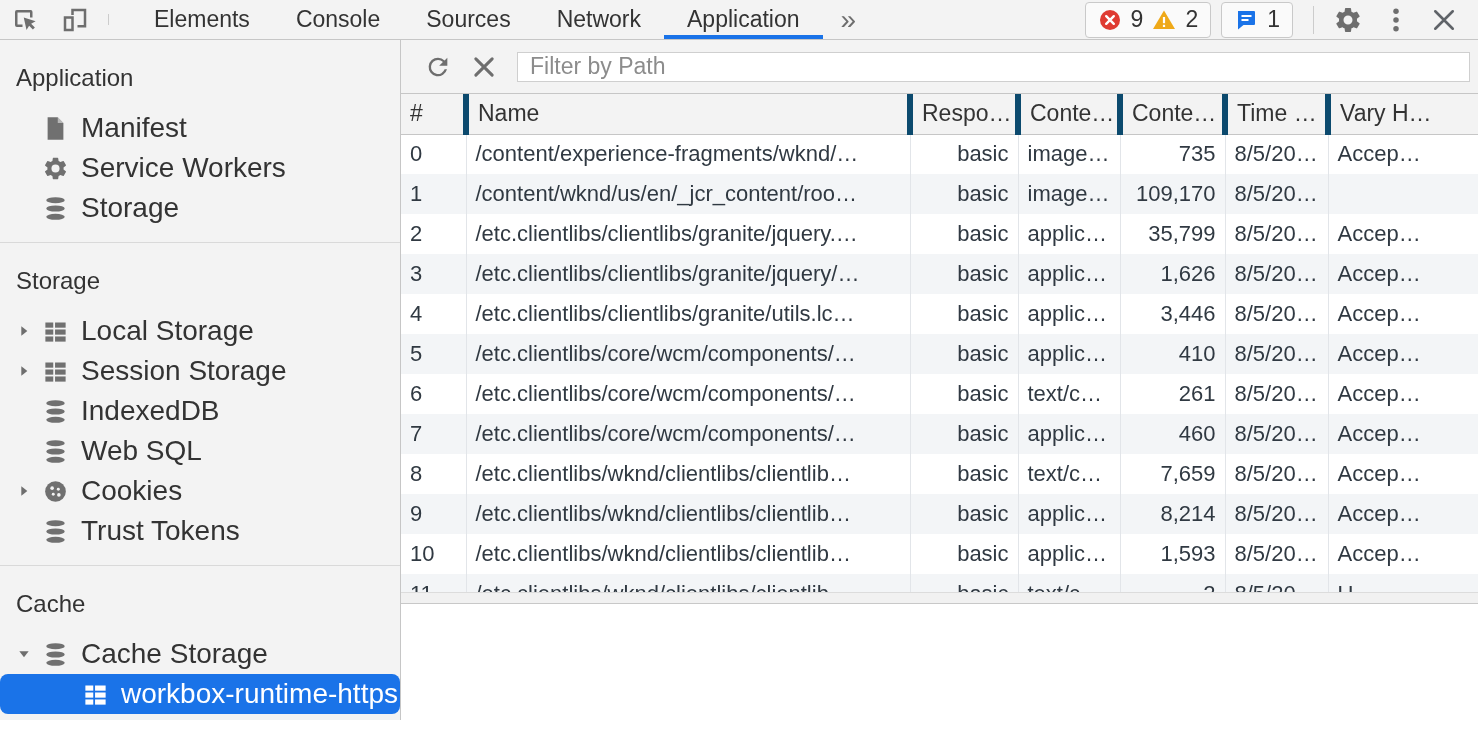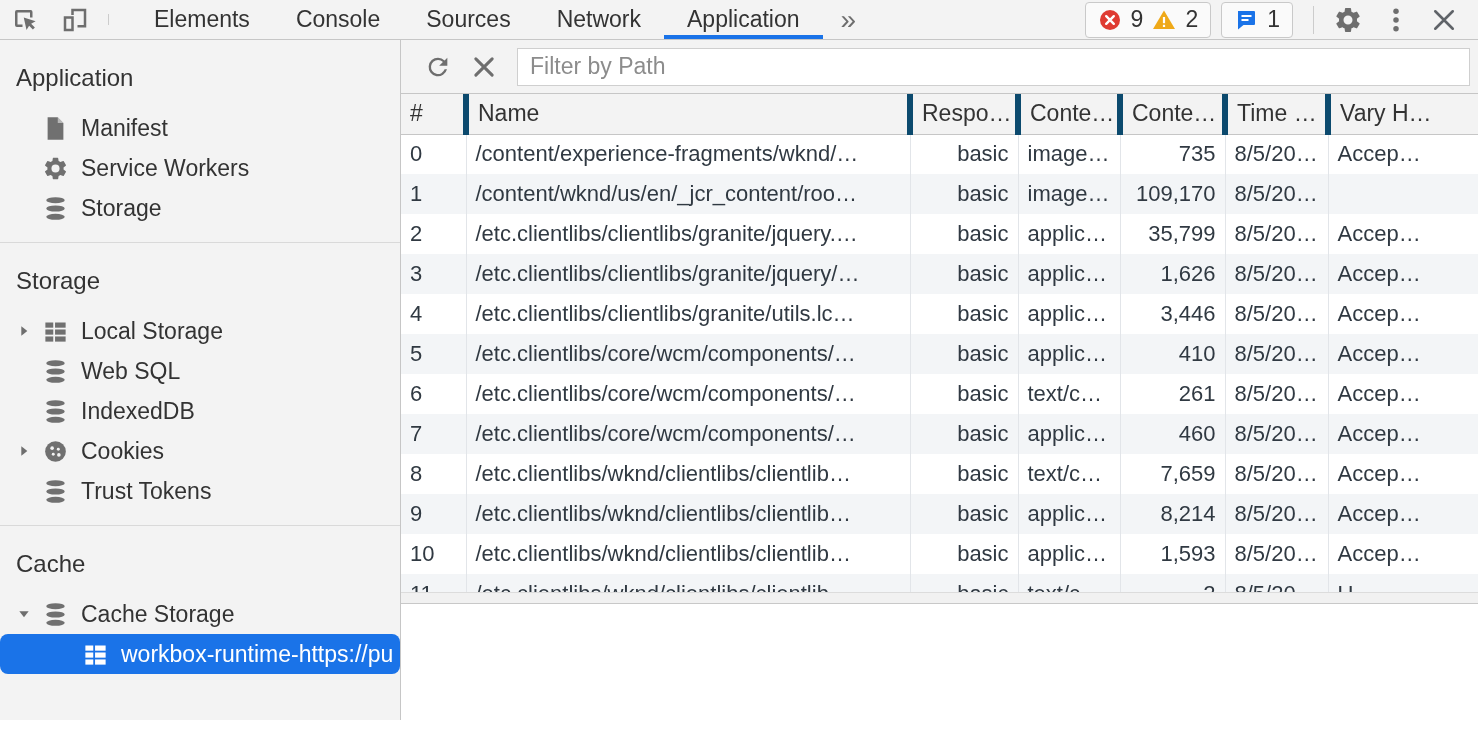--- a/index.html
+++ b/index.html
@@ -35,33 +35,33 @@
   .sidebar { width:401px; background:#f3f3f3; border-right:1px solid #c6c6c6; overflow:hidden; }
   .side-section { border-bottom:1px solid #d9d9d9; padding-bottom:14px; }
   .side-section:last-child { border-bottom:none; }
   .side-title { font-size:24px; color:#333; padding:24px 16px 16px 16px; }
   .side-item { display:flex; align-items:center; height:40px; padding-left:16px; cursor:pointer;
     white-space:nowrap; overflow:hidden; }
   .arrow { width:26px; height:20px; flex:0 0 26px; display:flex; align-items:center; }
   .arrow svg { width:16px; height:16px; color:#6e6e6e; }
   .side-icon { width:27px; height:27px; flex:0 0 27px; margin-right:12px; display:flex; }
   .side-icon svg { width:27px; height:27px; color:#707070; }
-  .side-label { font-size:23px; color:#333; }
+  .side-label { font-size:28px; color:#333; }
   .side-item.indent { padding-left:56px; }
   .side-item.selected { background:var(--accent);border-radius:8px; }
   .side-item.selected .side-label { color:#fff; }
   .side-item.selected .side-icon svg { color:#fff; }
 
   
   .main { flex:1; display:flex; flex-direction:column; min-width:0; background:#fff; }
   .filter-bar { height:54px; background:#f3f3f3; border-bottom:1px solid #c6c6c6;
     display:flex; align-items:center; padding:0 8px 0 14px; }
   .mini-btn { display:flex; align-items:center; justify-content:center; width:46px; height:46px; cursor:pointer; }
   .mini-btn svg { width:28px; height:28px; color:#6e6e6e; }
-  .filter-input { flex:1; height:38px; margin-left:10px; border:1px solid #cfcfcf; background:#fff;
+  .filter-input { flex:1; height:30px; margin-left:10px; border:1px solid #cfcfcf; background:#fff;
     font-size:23px; color:#333; padding:0 12px; outline:none; font-family:inherit; }
   .filter-input::placeholder { color:#8c8c8c; }
 
   .grid-clip { height:498px; overflow:hidden; }
   table.grid { width:100%; border-collapse:collapse; table-layout:fixed; }
   .grid th { height:40px; background:#f3f3f3; border-bottom:1px solid #c6c6c6;
     font-weight:normal; font-size:23px; color:#333; text-align:left; padding:0 9px;
     border-left:6px solid #0c4a6e; white-space:nowrap; overflow:hidden; cursor:pointer; }
   .grid th:first-child { border-left:none; }
   .grid td { height:40px; font-size:22px; color:#303942; padding:0 9px;
@@ -262,36 +262,49 @@
               </svg>
             </span>
     <span class="side-icon">
               <svg viewBox="0 0 24 24" aria-hidden="true">
                 <use href="#sym-table-icon"></use>
               </svg>
             </span>
     <span class="side-label">Local Storage</span>
   </div>
           <div class="side-item">
+    <span class="arrow">
+              <svg viewBox="0 0 24 24" aria-hidden="true">
+                <use href="#sym-tri-right"></use>
+              </svg>
+            </span>
+    <span class="side-icon">
+              <svg viewBox="0 0 24 24" aria-hidden="true">
+                <use href="#sym-table-icon"></use>
+              </svg>
+            </span>
+    <span class="side-label">Session Storage</span>
+  </div>
+          <div class="side-item">
     <span class="arrow"></span>
     <span class="side-icon">
               <svg viewBox="0 0 24 24" aria-hidden="true">
                 <use href="#sym-database-icon"></use>
               </svg>
             </span>
+    <span class="side-label">IndexedDB</span>
+  </div>
+          <div class="side-item">
+    <span class="arrow"></span>
+    <span class="side-icon">
+              <svg viewBox="0 0 24 24" aria-hidden="true">
+                <use href="#sym-database-icon"></use>
+              </svg>
+            </span>
     <span class="side-label">Web SQL</span>
-  </div>
-          <div class="side-item">
-    <span class="arrow"></span>
-    <span class="side-icon">
-              <svg viewBox="0 0 24 24" aria-hidden="true">
-                <use href="#sym-database-icon"></use>
-              </svg>
-            </span>
-    <span class="side-label">IndexedDB</span>
   </div>
           <div class="side-item">
     <span class="arrow">
               <svg viewBox="0 0 24 24" aria-hidden="true">
                 <use href="#sym-tri-right"></use>
               </svg>
             </span>
     <span class="side-icon">
               <svg viewBox="0 0 24 24" aria-hidden="true">
                 <use href="#sym-cookie-icon"></use>

